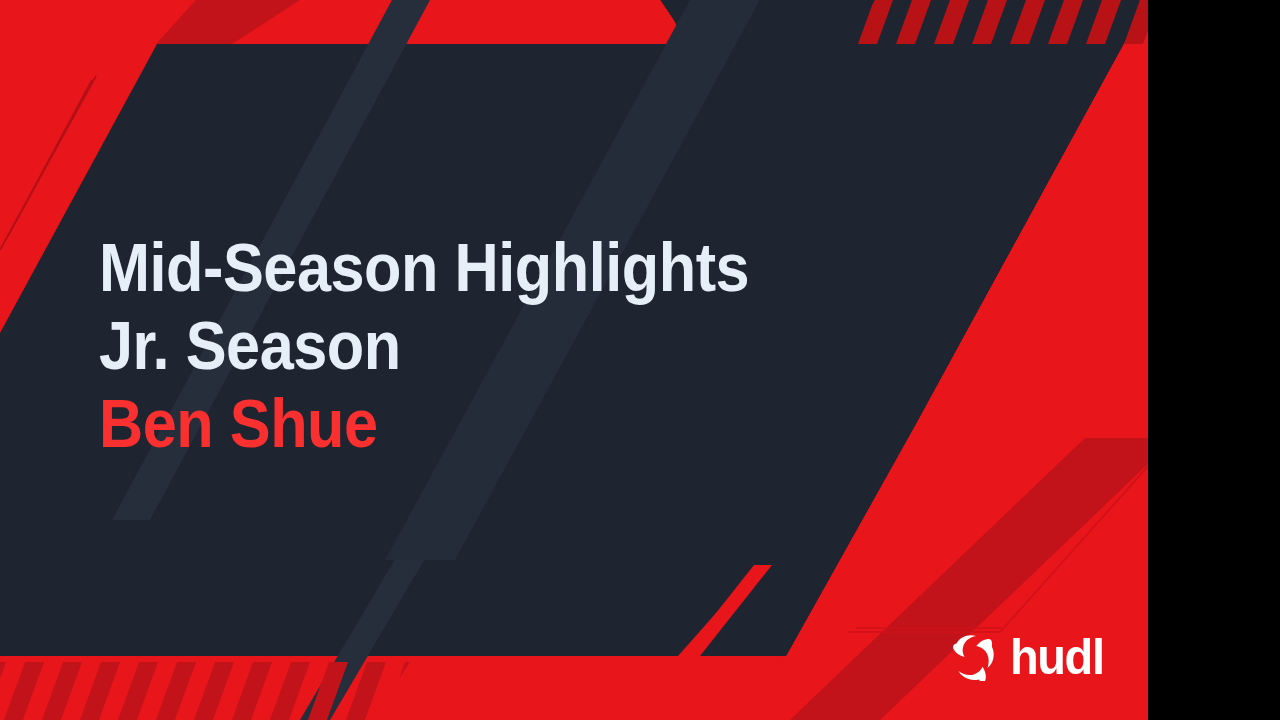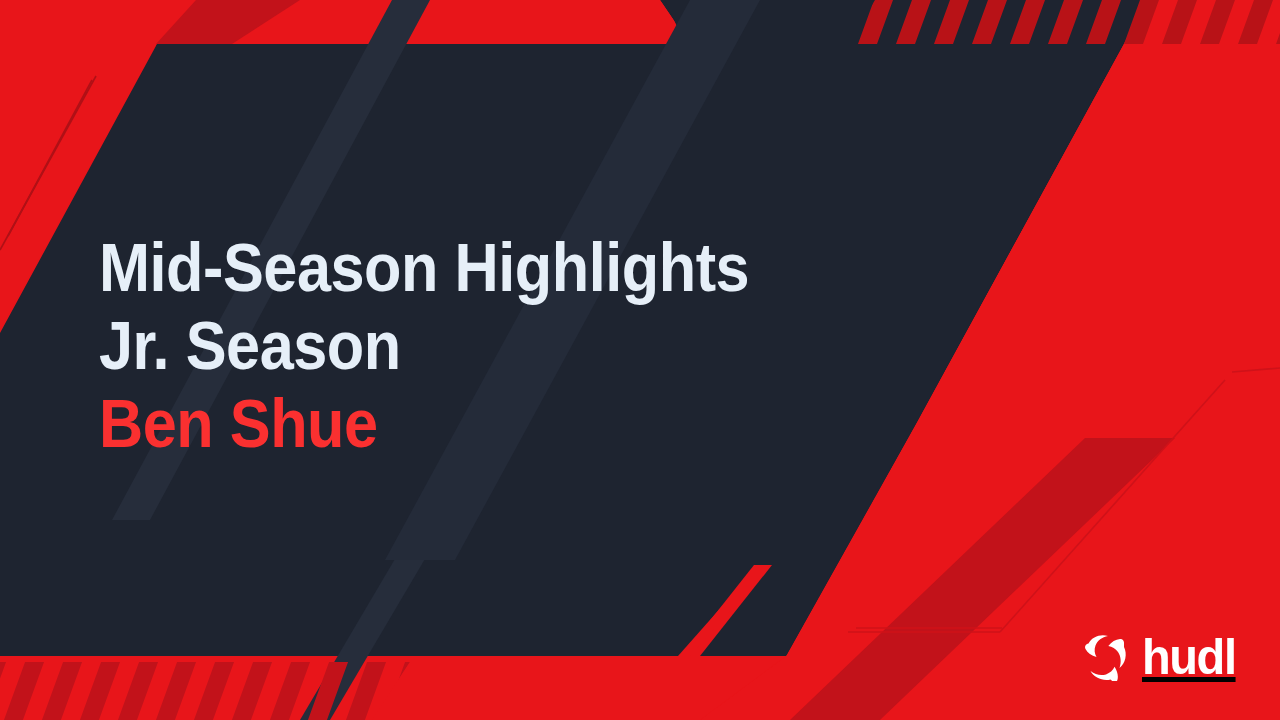--- a/index.html
+++ b/index.html
@@ -3,21 +3,21 @@
 <meta charset="utf-8">
 <title>Hudl Highlight Title Card</title>
 <style>
   html, body {
     margin: 0;
     padding: 0;
     background: #000;
   }
   #stage {
     position: relative;
-    width: 1280px;
+    width: 1148px;
     height: 720px;
     overflow: hidden;
     font-family: "Liberation Sans", sans-serif;
     background: #e8151a;
   }
   #stage svg.layer {
     position: absolute;
     top: 0;
     left: 0;
     width: 1280px;
@@ -50,21 +50,20 @@
   
   #hudl-logo {
     position: absolute;
     right: 38px;
     bottom: 36px;
     height: 54px;
     display: flex;
     align-items: center;
     gap: 10px;
     z-index: 25;
-    text-decoration: underline;
   }
   #hudl-mark { width: 52px; height: 48px; display: block; }
   #hudl-wordmark {
     font-family: "Liberation Sans Narrow", "Liberation Sans", sans-serif;
     font-weight: bold;
     font-size: 50px;
     line-height: 50px;
     color: #ffffff;
     letter-spacing: -1.5px;
     transform: scaleX(0.94);

